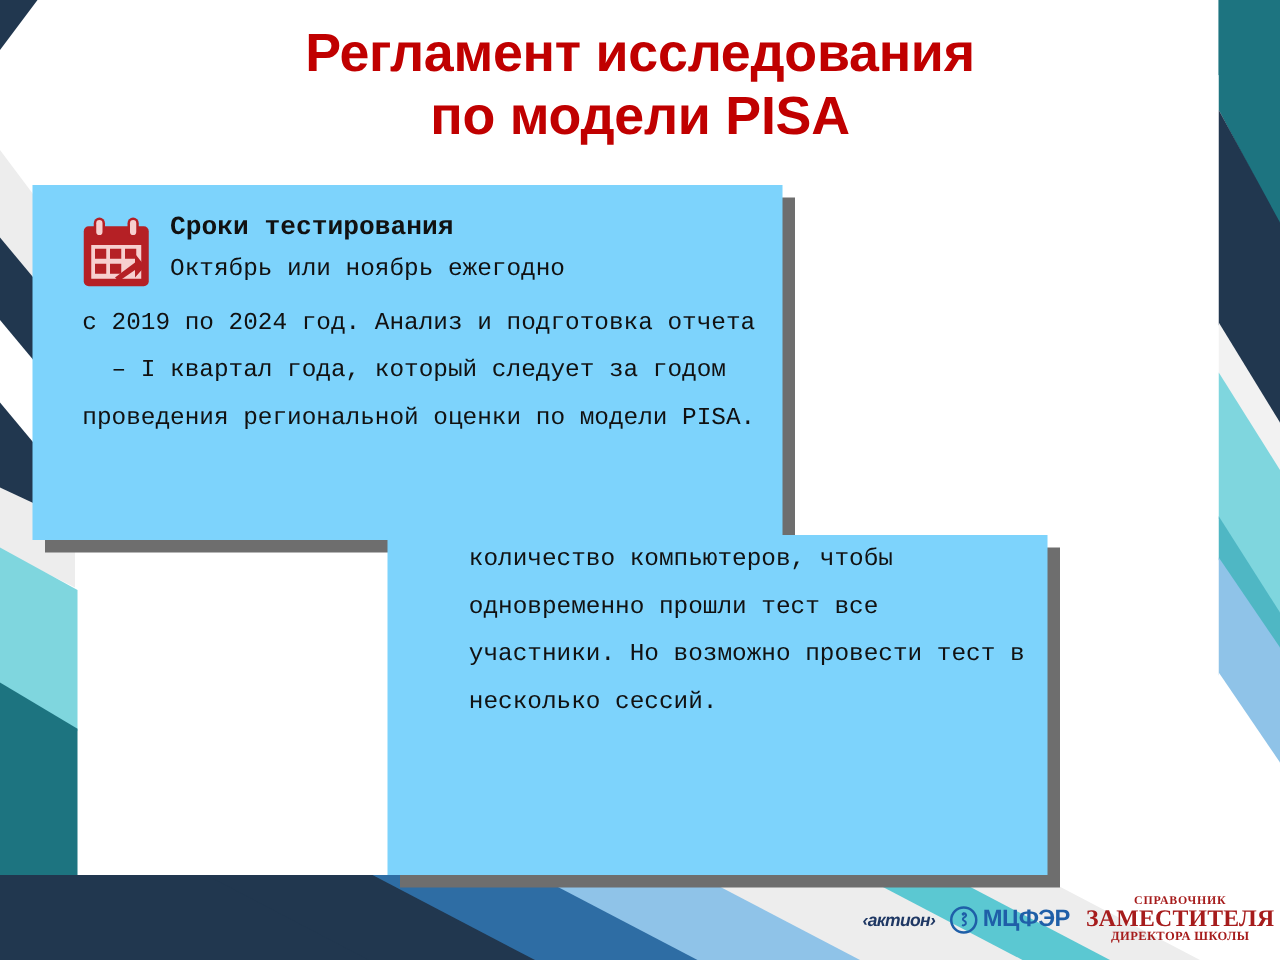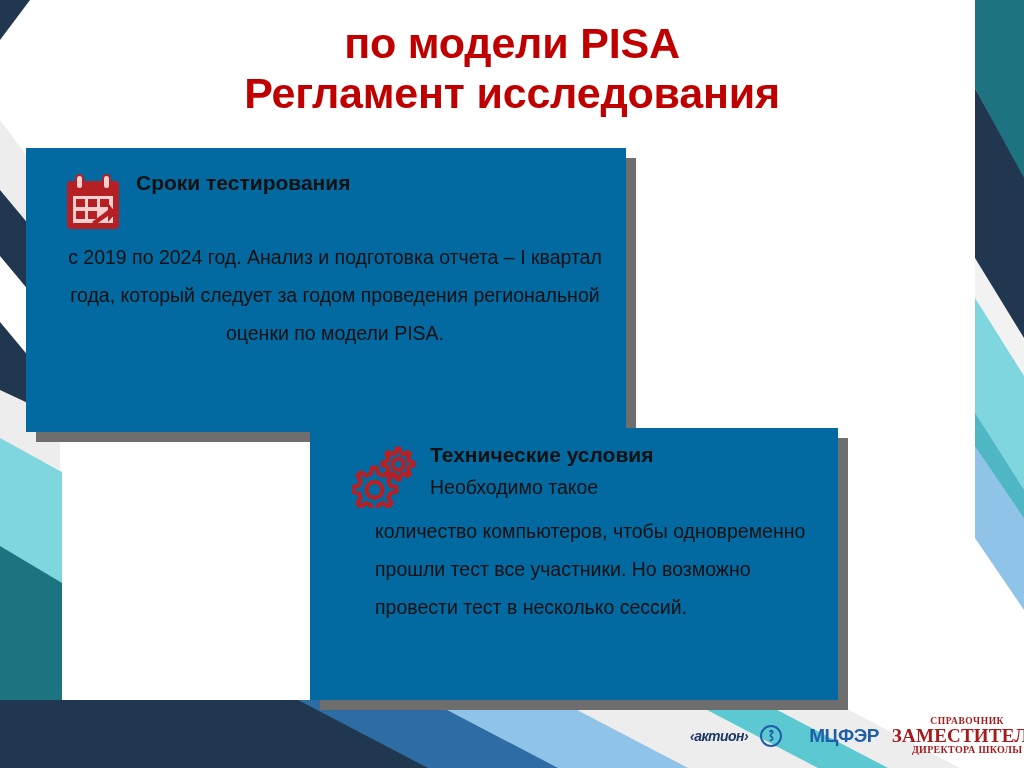--- a/index.html
+++ b/index.html
@@ -25,22 +25,23 @@
     color:#C00000;
     font-weight:bold;
     font-size:43px;
     line-height:50px;
     letter-spacing:-0.2px;
   }
 
   
   .card{
     position:absolute;
-    background:#0369a1;
+    background:#7dd3fc;
     z-index:6;
+    font-family:Liberation Mono, monospace;
   }
   .card-shadow{
     position:absolute;
     background:#6E6E6E;
     z-index:4;
   }
 
   .card-head{
     display:flex;
     align-items:flex-start;
@@ -93,21 +94,20 @@
     color:#1F3864;
     font-weight:bold;
     font-style:italic;
     font-size:14px;
     letter-spacing:-0.5px;
     white-space:nowrap;
   }
   .logo-mcfer{
     display:flex; align-items:center;
     margin-left:12px;
-    gap:23px;
   }
   .logo-mcfer-mark{
     width:22px;height:22px;border-radius:50%;
     border:2px solid #1F5FA8;
     display:flex;align-items:center;justify-content:center;
     margin-right:4px;
   }
   .logo-mcfer-text{
     color:#1F5FA8;
     font-weight:bold;
@@ -159,22 +159,22 @@
     <polygon points="975,88 1024,178 1024,340 975,260" fill="#21374F"></polygon>
     <polygon points="975,258 1024,338 1024,378 975,300" fill="#F2F2F2"></polygon>
     <polygon points="975,298 1024,376 1024,492 975,415" fill="#7FD6DE"></polygon>
     <polygon points="975,413 1024,490 1024,520 975,448" fill="#4FB7C4"></polygon>
     <polygon points="975,446 1024,518 1024,612 975,540" fill="#8FC3E8"></polygon>
     <polygon points="975,538 1024,610 1024,640 975,572" fill="#FFFFFF"></polygon>
   </g>
 </svg>
 
 <div class="title-block">
+  <div class="title-line">Регламент исследования</div>
   <div class="title-line">по модели PISA</div>
-  <div class="title-line">Регламент исследования</div>
 </div>
 
 <div id="card1shadow" class="card-shadow"></div>
 <div id="card1" class="card">
   <div class="card-head">
     <span class="card-icon">
       <svg width="62" height="62" viewBox="0 0 62 62">
         <rect x="5" y="9" width="52" height="48" rx="4" fill="#B52025"></rect>
         <rect x="13" y="2" width="9" height="16" rx="4.5" fill="#B52025"></rect>
         <rect x="40" y="2" width="9" height="16" rx="4.5" fill="#B52025"></rect>
@@ -184,43 +184,28 @@
         <rect x="14" y="27" width="9" height="8" fill="#B52025"></rect>
         <rect x="26" y="27" width="9" height="8" fill="#B52025"></rect>
         <rect x="38" y="27" width="9" height="8" fill="#B52025"></rect>
         <rect x="14" y="39" width="9" height="8" fill="#B52025"></rect>
         <rect x="26" y="39" width="9" height="8" fill="#B52025"></rect>
         <path d="M30 50 L46 38 L46 31 L54 41 L46 50 L46 44 L33 53 Z" fill="#B52025"></path>
       </svg>
     </span>
     <span class="card-text">
       <span class="card-title">Сроки тестирования</span>
+      <span class="card-body">Октябрь или ноябрь ежегодно</span>
     </span>
   </div>
   <div class="card-body flow">с 2019 по 2024 год. Анализ и подготовка отчета – I квартал года, который следует за годом проведения региональной оценки по модели PISA.</div>
 </div>
 
 <div id="card2shadow" class="card-shadow"></div>
 <div id="card2" class="card">
-  <div class="card-head">
-    <span class="card-icon">
-      <svg width="68" height="62" viewBox="0 0 68 62">
-        <g fill="none" stroke="#B52025" stroke-width="4.2" stroke-linejoin="round">
-          <path d="M44.5 2.5 l3.2 0 l1.0 4.3 l3.4 1.5 l3.7 -2.4 l2.3 2.3 l-2.4 3.7 l1.5 3.4 l4.3 1.0 l0 3.2 l-4.3 1.0 l-1.5 3.4 l2.4 3.7 l-2.3 2.3 l-3.7 -2.4 l-3.4 1.5 l-1.0 4.3 l-3.2 0 l-1.0 -4.3 l-3.4 -1.5 l-3.7 2.4 l-2.3 -2.3 l2.4 -3.7 l-1.5 -3.4 l-4.3 -1.0 l0 -3.2 l4.3 -1.0 l1.5 -3.4 l-2.4 -3.7 l2.3 -2.3 l3.7 2.4 l3.4 -1.5 Z"></path>
-          <circle cx="46.1" cy="18.3" r="5.6"></circle>
-          <path d="M20.2 21.5 l4.6 0 l1.4 6.1 l4.8 2.1 l5.3 -3.4 l3.3 3.3 l-3.4 5.3 l2.1 4.8 l6.1 1.4 l0 4.6 l-6.1 1.4 l-2.1 4.8 l3.4 5.3 l-3.3 3.3 l-5.3 -3.4 l-4.8 2.1 l-1.4 6.1 l-4.6 0 l-1.4 -6.1 l-4.8 -2.1 l-5.3 3.4 l-3.3 -3.3 l3.4 -5.3 l-2.1 -4.8 l-6.1 -1.4 l0 -4.6 l6.1 -1.4 l2.1 -4.8 l-3.4 -5.3 l3.3 -3.3 l5.3 3.4 l4.8 -2.1 Z"></path>
-          <circle cx="22.5" cy="43.8" r="8.0"></circle>
-        </g>
-      </svg>
-    </span>
-    <span class="card-text">
-      <span class="card-title">Технические условия</span>
-      <span class="card-body">Необходимо такое</span>
-    </span>
-  </div>
   <div class="card-body flow">количество компьютеров, чтобы одновременно прошли тест все участники. Но возможно провести тест в несколько сессий.</div>
 </div>
 
 <div class="logo-bar">
   <span class="logo-aktion">‹актион›</span>
 
   <span class="logo-mcfer">
     <span class="logo-mcfer-mark">
       <svg width="14" height="14" viewBox="0 0 14 14">
         <path d="M7 1.6 c1.6 0 2.3 1.3 1.6 2.3 c-0.8 1.1 -2.6 1.1 -2.3 2.6 c0.3 1.4 2.4 1.2 2.4 2.8 c0 1.3 -1.2 2.2 -2.5 2.0" fill="none" stroke="#1F5FA8" stroke-width="1.6" stroke-linecap="round"></path>

